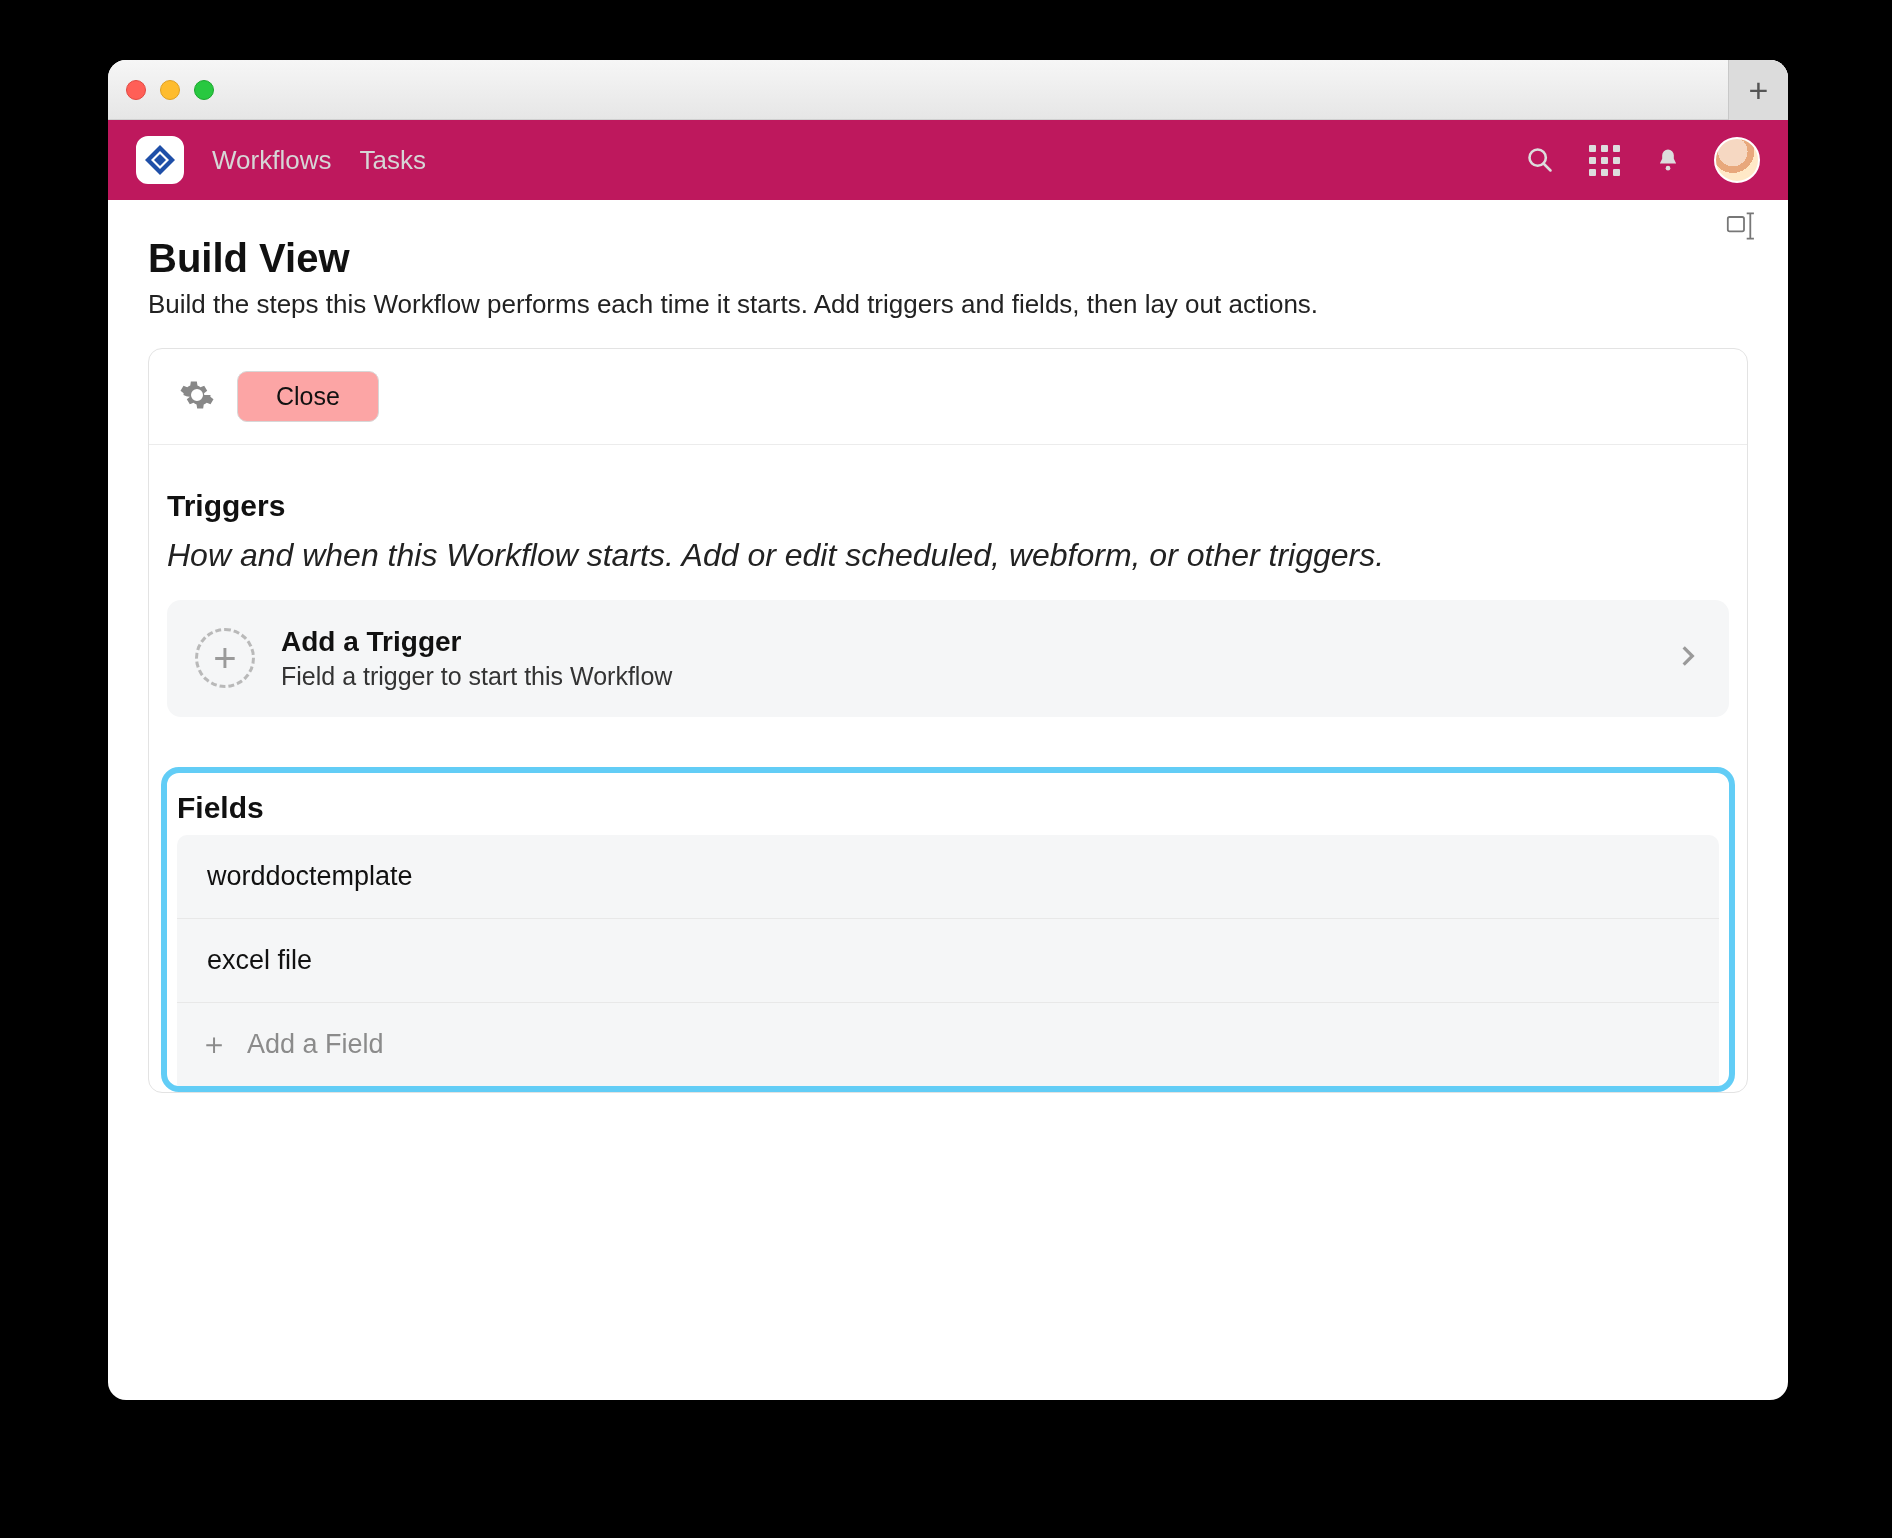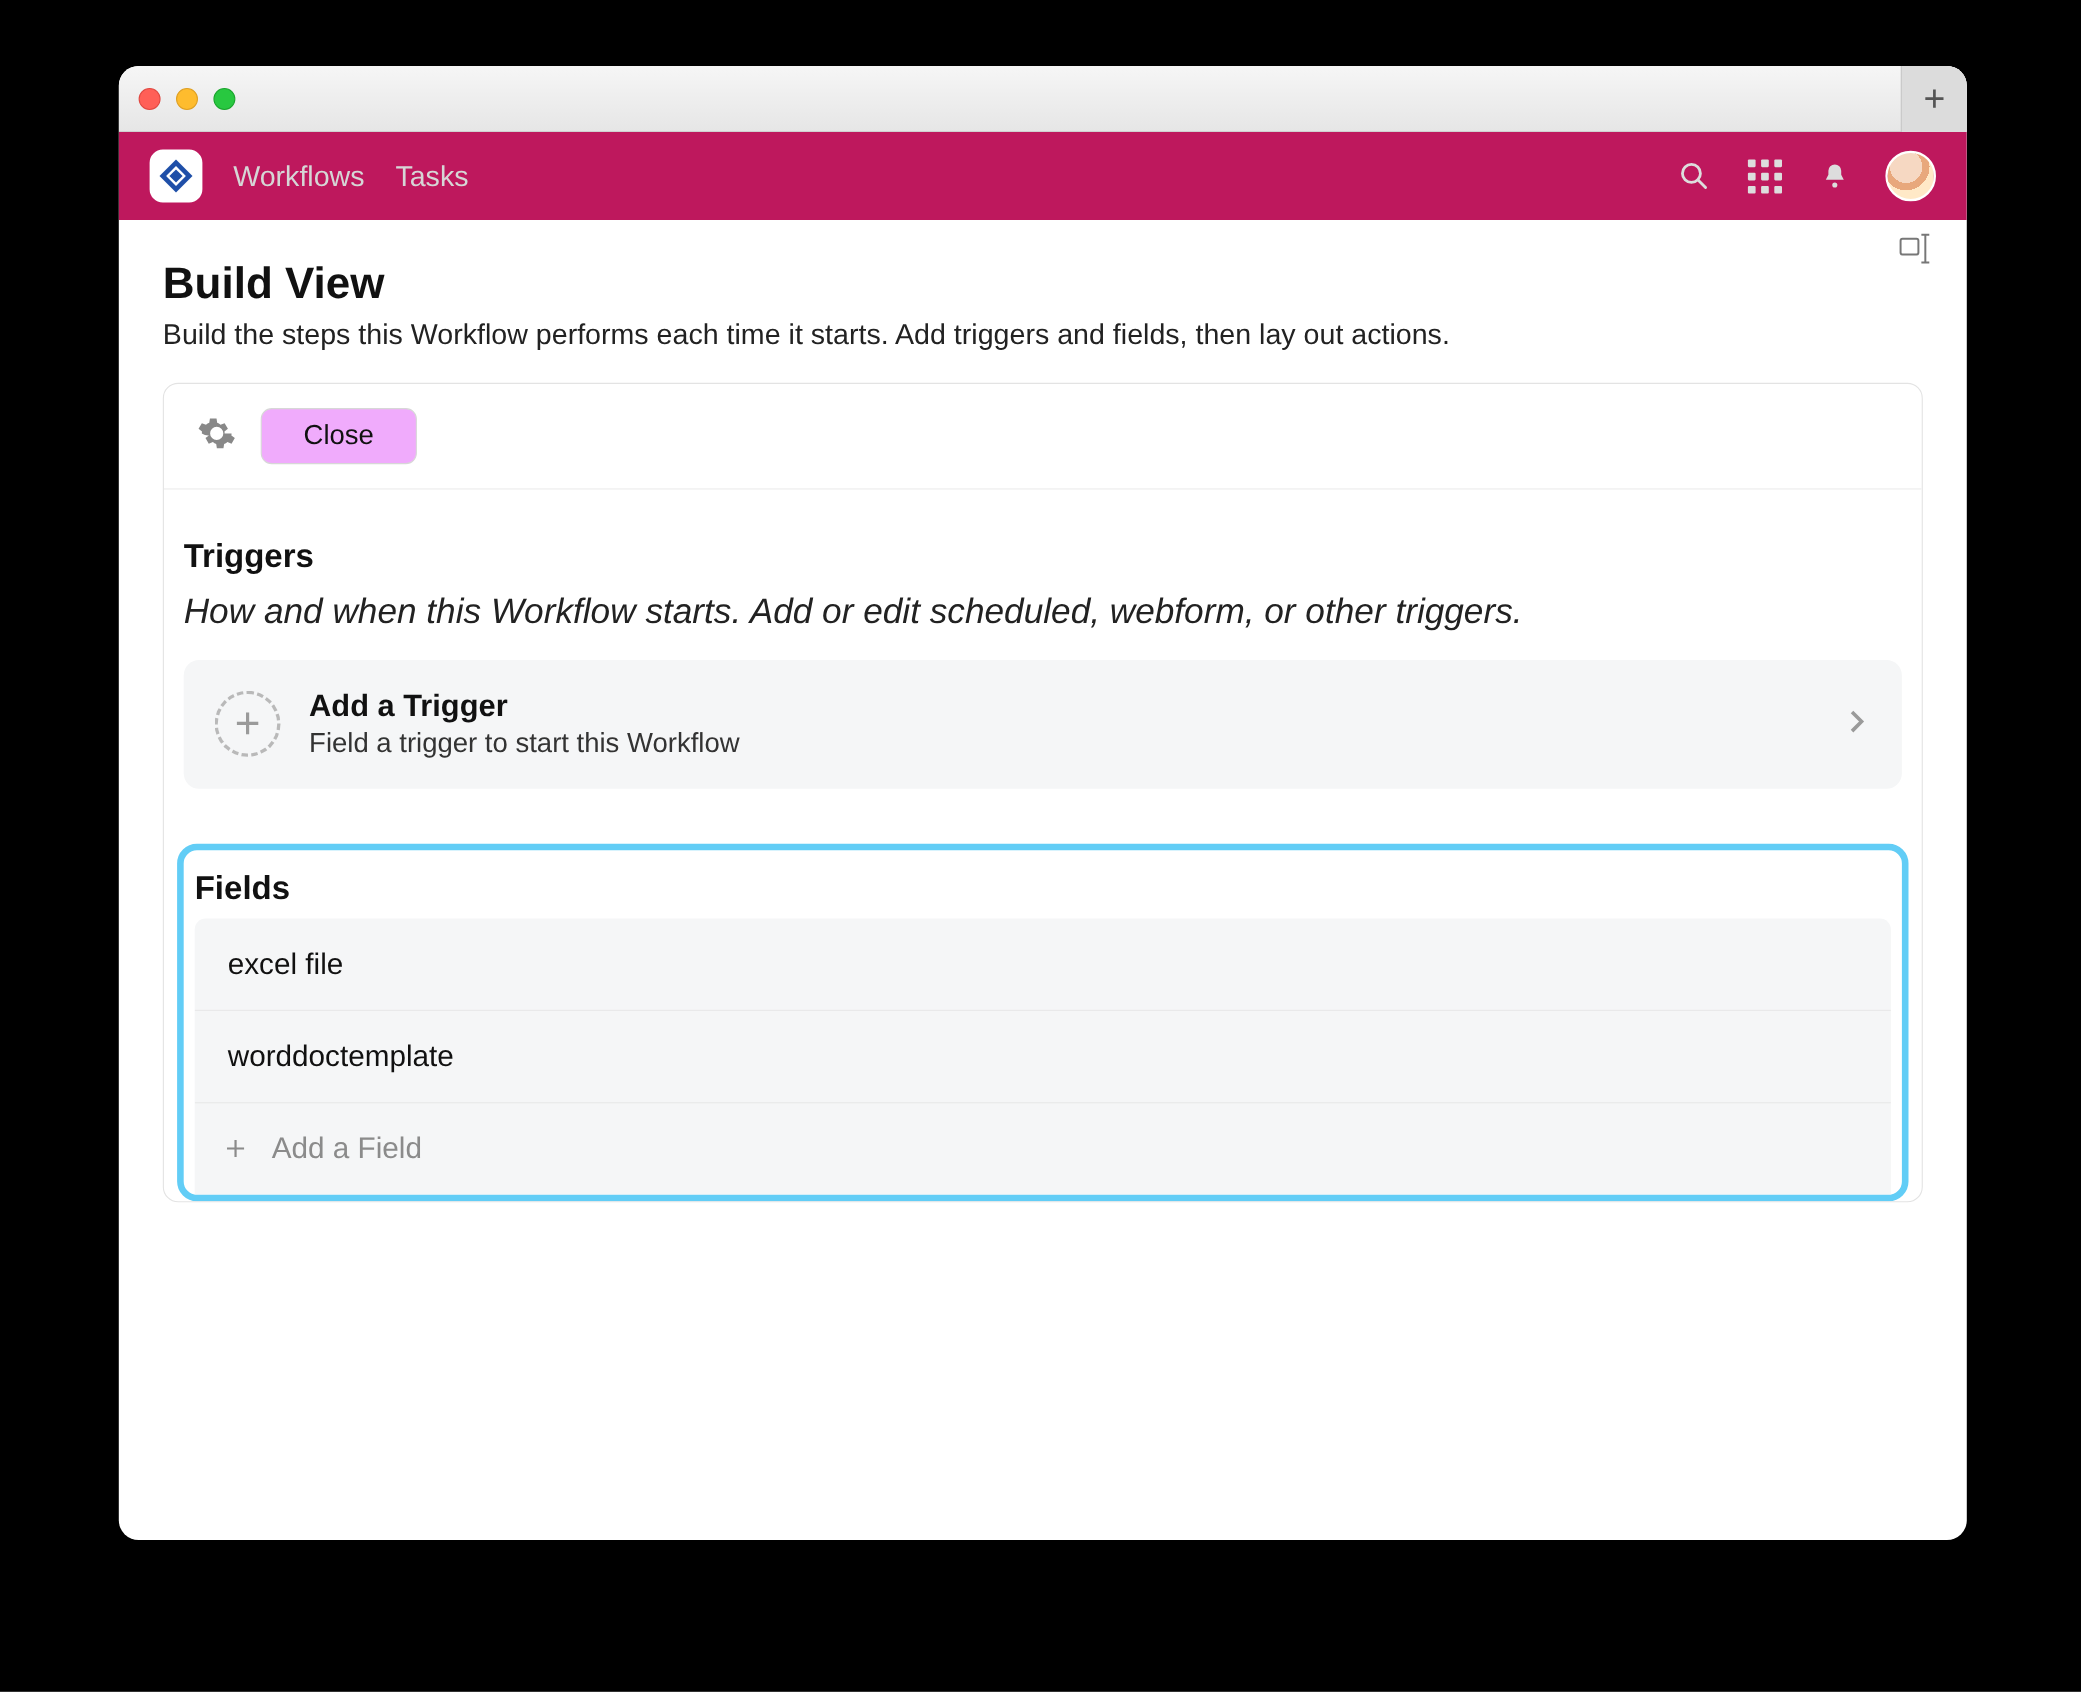--- a/index.html
+++ b/index.html
@@ -135,21 +135,21 @@
   .gear-icon { color:#888; }
   .gear-icon svg{width:36px;height:36px;fill:currentColor;}
   .panel-title {
     font-size:32px;
     font-weight:700;
     color:#111;
     flex:1;
   }
   .close-btn {
     border:1px solid #d7d7d7;
-    background:#f0abfc;
+    background:#fca5a5;
     border-radius:10px;
     padding: 10px 38px;
     font-size:25px;
     color:#111;
     cursor:pointer;
   }
   .panel-body { padding: 44px 18px 0 18px; }
   .section-title {
     font-size:30px;
     font-weight:700;
@@ -321,22 +321,22 @@
                   <polyline points="8,4 16,12 8,20"></polyline>
                 </svg>
             </div>
           </div>
 
           <div class="fields-wrap">
             <div class="fields-inner">
               <div class="section-title">Fields</div>
 
               <div class="fields-list">
+                <div class="field-row">worddoctemplate</div>
                 <div class="field-row">excel file</div>
-                <div class="field-row">worddoctemplate</div>
                 <div class="add-field-row">
                   <span class="plus-icon">＋</span>
                   <span>Add a Field</span>
                 </div>
               </div>
             </div>
           </div>
 
         </div>
       </div>

